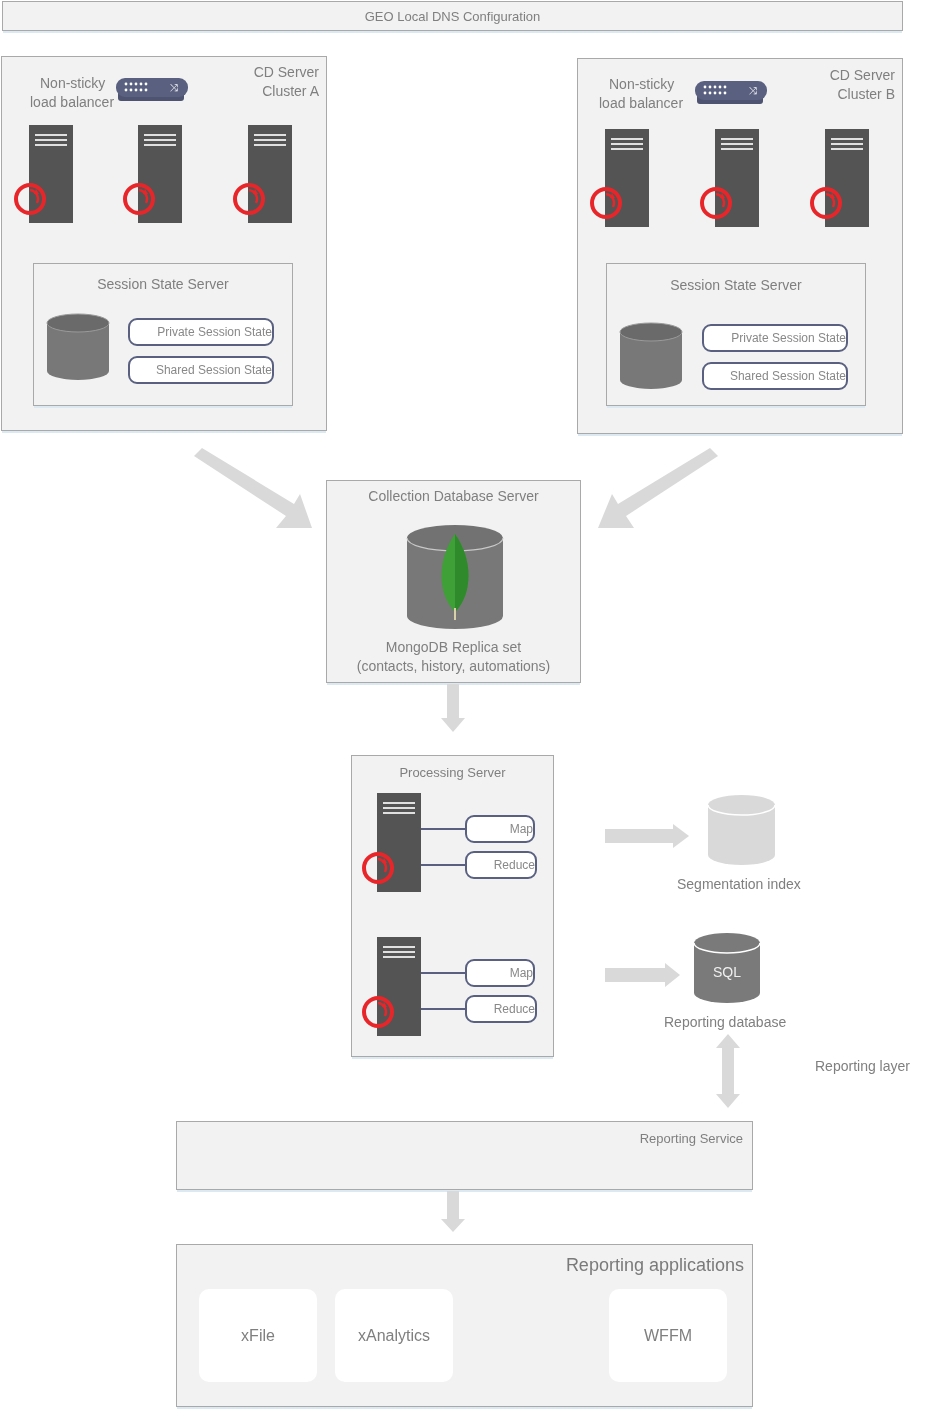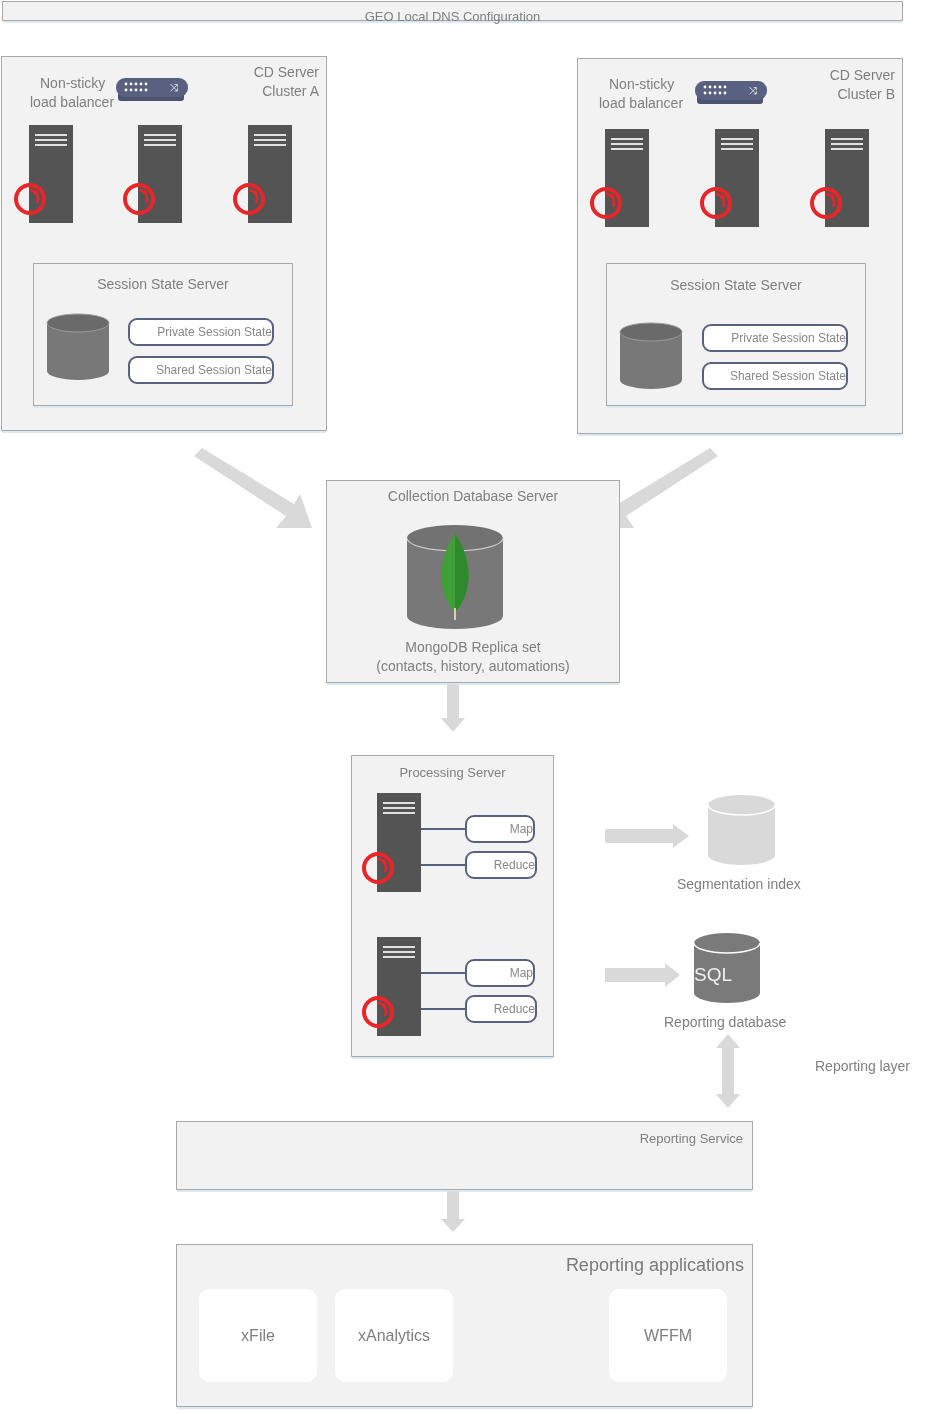--- a/index.html
+++ b/index.html
@@ -15,21 +15,21 @@
   .svr .lines div { height:2px; background:#e0e0e0; margin-bottom:3px; }
   .svr .logo { position:absolute; left:-17px; bottom:6px; width:36px; height:36px; }
   .lb { position:absolute; width:72px; height:26px; }
   .app { position:absolute; background:#ffffff; border-radius:10px; font-size:16px; color:#7f7f7f;
          text-align:center; }
   svg.abs { position:absolute; overflow:visible; }
 </style>
 </head>
 <body>
 
-<div class="box" style="left:2px; top:1px; width:901px; height:20px;">
+<div class="box" style="left:2px; top:1px; width:901px; height:30px;">
   <div class="lbl" style="left:0; right:0; top:5px; text-align:center; font-size:13px;">GEO Local DNS Configuration</div>
 </div>
 
 <div class="box" style="left:1px; top:56px; width:326px; height:375px;">
   <div class="lbl" style="right:7px; top:6px; text-align:right;">CD Server</div>
   <div class="lbl" style="right:7px; top:25px; text-align:right;">Cluster A</div>
   <div class="lbl" style="left:38px; top:17px;">Non-sticky</div>
   <div class="lbl" style="left:28px; top:36px;">load balancer</div>
   <svg class="lb" style="left:114px; top:20px;" viewBox="0 0 72 26">
     <rect x="2" y="14" width="66" height="10" rx="3" fill="#4d5370"></rect>
@@ -168,21 +168,21 @@
   </div>
 </div>
 
 <svg class="abs" style="left:190px; top:448px; width:125px; height:85px;" viewBox="0 0 125 85">
   <polygon points="4,8 12,0 104,56 110,46 122,80 86,80 96,68" fill="#d9d9d9"></polygon>
 </svg>
 <svg class="abs" style="left:592px; top:448px; width:130px; height:85px;" viewBox="0 0 130 85">
   <polygon points="126,8 118,0 26,56 20,46 6,80 42,80 34,68" fill="#d9d9d9"></polygon>
 </svg>
 
-<div class="box" style="left:326px; top:480px; width:294px; height:203px;">
+<div class="box" style="left:326px; top:480px; width:255px; height:203px;">
   <div class="lbl" style="left:0; right:0; top:6px; text-align:center;">Collection Database Server</div>
   <svg class="abs" style="left:80px; top:43px; width:96px; height:108px;" viewBox="0 0 96 108">
     <path d="M0 14 V92 A48 13 0 0 0 96 92 V14 Z" fill="#787878"></path>
     <ellipse cx="48" cy="14" rx="48" ry="13" fill="#727272"></ellipse>
     <path d="M0 14 A48 13 0 0 0 96 14" fill="none" stroke="#c8c8c8" stroke-width="1.2"></path>
     <path d="M48 10 C30 35 30 70 48 88 C66 70 66 35 48 10 Z" fill="#3fa037"></path>
     <path d="M48 10 C66 35 66 70 48 88 Z" fill="#2f8a2c"></path>
     <rect x="47" y="84" width="2" height="12" fill="#d8d0a8"></rect>
   </svg>
   <div class="lbl" style="left:0; right:0; top:157px; text-align:center;">MongoDB Replica set</div>
@@ -243,21 +243,21 @@
   <ellipse cx="33.5" cy="11" rx="33.5" ry="10" fill="#d9d9d9"></ellipse>
   <path d="M0 11 A33.5 10 0 0 0 67 11" fill="none" stroke="#ffffff" stroke-width="1.5"></path>
 </svg>
 <div class="lbl" style="left:677px; top:875px;">Segmentation index</div>
 
 <svg class="abs" style="left:694px; top:932px; width:66px; height:72px;" viewBox="0 0 66 72">
   <path d="M0 11 V61 A33 10 0 0 0 66 61 V11 Z" fill="#7a7a7a"></path>
   <ellipse cx="33" cy="11" rx="33" ry="10" fill="#7a7a7a"></ellipse>
   <path d="M0 11 A33 10 0 0 0 66 11" fill="none" stroke="#ffffff" stroke-width="1.5"></path>
 </svg>
-<div style="position:absolute; left:694px; top:964px; width:66px; text-align:left; color:#f0f0f0; font-size:19px; font-family:'Liberation Sans', sans-serif;">SQL</div>
+<div style="position:absolute; left:694px; top:964px; width:66px; text-align:center; color:#f0f0f0; font-size:14px; font-family:'Liberation Sans', sans-serif;">SQL</div>
 <div class="lbl" style="left:664px; top:1013px;">Reporting database</div>
 
 <svg class="abs" style="left:716px; top:1034px; width:24px; height:74px;" viewBox="0 0 24 74">
   <polygon points="12,0 24,14 18,14 18,60 24,60 12,74 0,60 6,60 6,14 0,14" fill="#d9d9d9"></polygon>
 </svg>
 <div class="lbl" style="left:815px; top:1057px;">Reporting layer</div>
 
 <div class="box" style="left:176px; top:1121px; width:577px; height:69px;">
   <div class="lbl" style="right:9px; top:7px; text-align:right; font-size:13px;">Reporting Service</div>
 </div>

